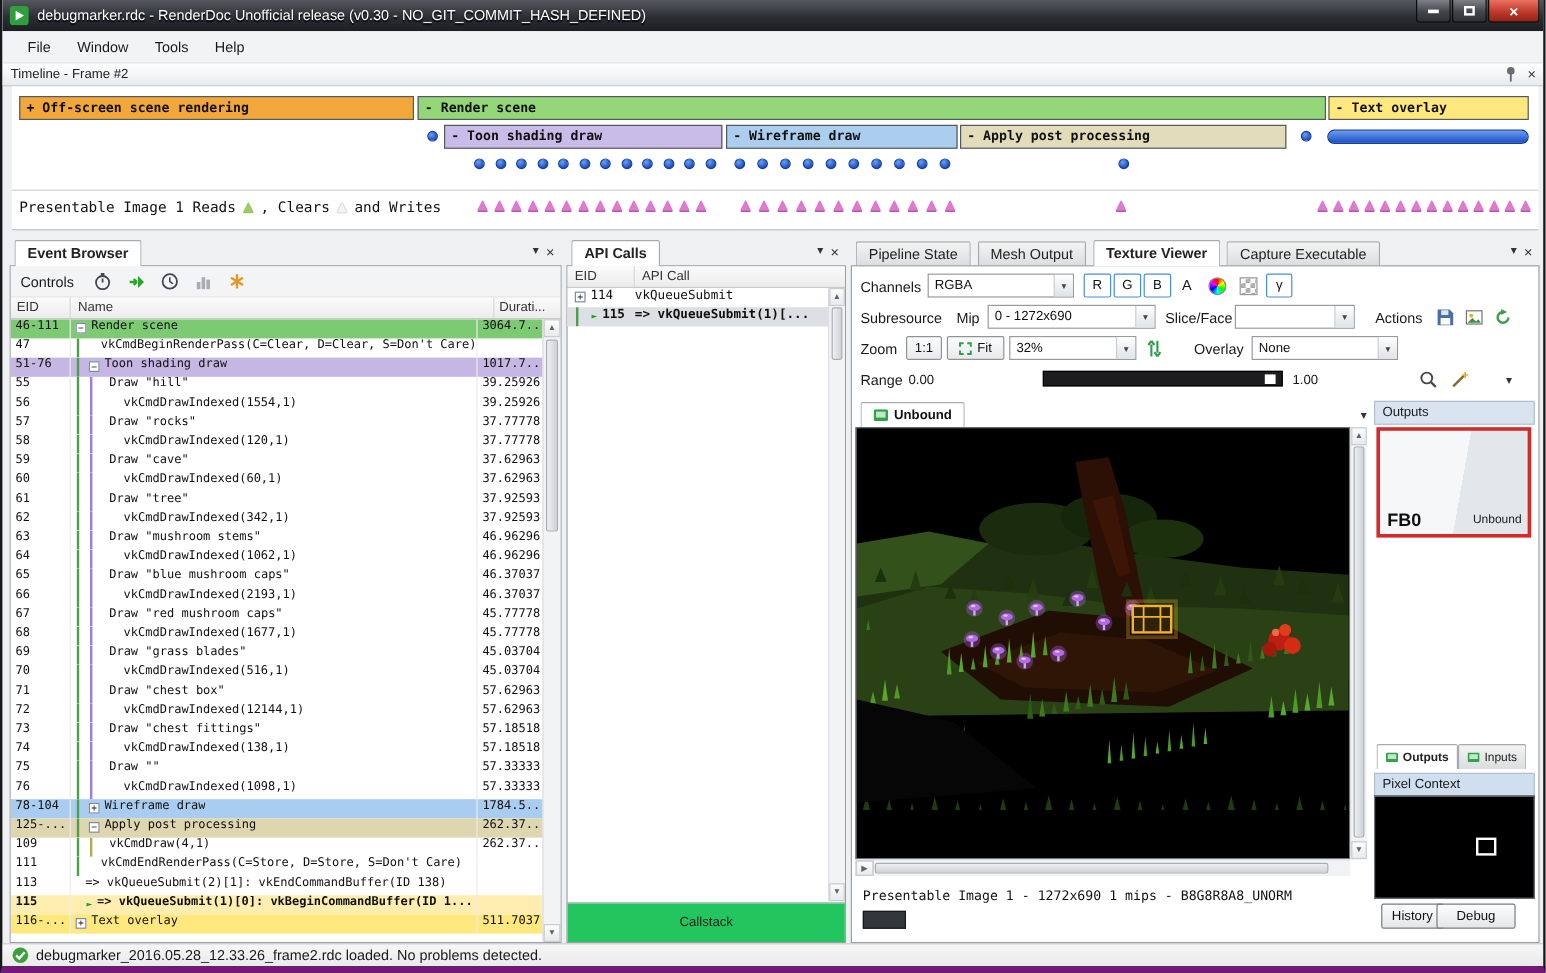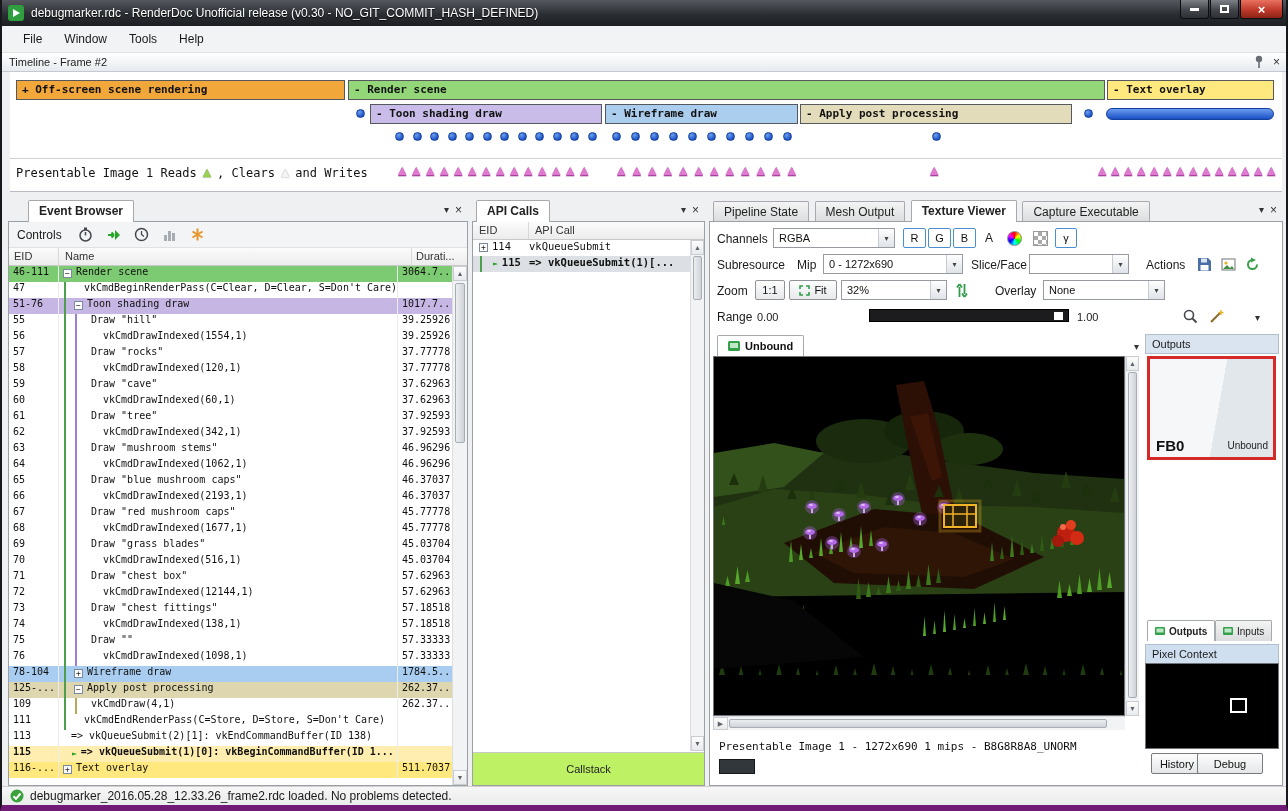--- a/index.html
+++ b/index.html
@@ -98,21 +98,21 @@
   .api-colhead{position:absolute;left:1px;right:1px;top:22px;height:18px;display:flex;
     background:linear-gradient(#fbfbfb,#ececec);border-bottom:1px solid #c9c9c9;font-size:11px;color:#333;z-index:2}
   .api-colhead .c1{width:56px;padding-left:6px;border-right:1px solid #d8d8d8;line-height:17px}
   .api-colhead .c2{flex:1;padding-left:6px;line-height:17px}
   .api-rows{position:absolute;left:1px;right:15px;top:40px;background:#fff}
   .api-row{display:flex;height:16px;line-height:16px;font:10.5px "DejaVu Sans Mono",monospace;color:#101010;white-space:nowrap}
   .api-row.sel{background:#dcdfe3}
   .api-eid{width:56px;flex:none;display:flex;padding-left:4px;overflow:hidden}
   .api-call{flex:1;overflow:hidden}
   .callstack{position:absolute;left:1px;right:1px;bottom:1px;height:33px;border-top:1px solid #c9c9c9;
-    background:#bef264;display:flex;align-items:center;justify-content:center;font-size:11px;color:#222}
+    background:#22c55e;display:flex;align-items:center;justify-content:center;font-size:11px;color:#222}
 
   
   #right-panel{left:707px;top:200px;width:574px;height:586px}
   .rlabel{position:absolute;font-size:12px;color:#1a1a1a;line-height:18px}
   .rvalue{position:absolute;font-size:11px;color:#1a1a1a;line-height:18px}
   .select{position:absolute;height:20px;background:#fff;border:1px solid #979aa0;display:flex;align-items:center;
     font-size:11px;color:#111;padding-left:5px}
   .sel-arrow{margin-left:auto;width:16px;height:100%;display:flex;align-items:center;justify-content:center;
     background:linear-gradient(#fefefe,#dfe3e8);border-left:1px solid #c8ccd2;color:#444;font-size:8px}
   .tbtn{position:absolute;height:20px;border:1px solid #8f9296;background:linear-gradient(#fdfdfd,#e7e9eb);
@@ -131,21 +131,21 @@
   .tex-tabbar{position:absolute;left:4px;top:134px;width:428px;height:22px}
   .tex-tab{position:absolute;left:4px;bottom:0;height:21px;background:#fff;border:1px solid #a6aaaf;border-bottom:none;
     border-radius:2px 2px 0 0;display:flex;align-items:center;gap:5px;padding:0 10px;font-size:11px;font-weight:bold;color:#111}
   .tex-dd{position:absolute;right:2px;bottom:4px;font-size:10px;color:#333}
   .viewport{position:absolute;left:4px;top:156px;width:412px;height:360px;background:#000;border:1px solid #70747a}
   .tex-status{position:absolute;left:10px;top:540px;font:11px "DejaVu Sans Mono",monospace;color:#111;white-space:nowrap}
   .tex-swatch{position:absolute;left:10px;top:559px;width:36px;height:15px;background:#32373c;border:1px solid #14181c}
 
   .side-head{position:absolute;height:20px;background:#d9e4f0;border:1px solid #b2c0ce;
     font-size:11px;color:#1a1a1a;display:flex;align-items:center;padding-left:6px}
-  .fb0{position:absolute;left:438px;top:156px;width:129px;height:104px;border:3px solid #d42a2a;
+  .fb0{position:absolute;left:438px;top:156px;width:129px;height:92px;border:3px solid #d42a2a;
     background:linear-gradient(100deg,#f5f7f9 55%,#e2e7ec 55%)}
   .fb0-name{position:absolute;left:6px;bottom:3px;font-size:15px;font-weight:bold;color:#111}
   .fb0-state{position:absolute;right:5px;bottom:6px;font-size:10px;color:#222}
   .side-tab{position:absolute;height:21px;display:flex;align-items:center;gap:4px;padding:0 7px;
     font-size:10px;color:#222;background:linear-gradient(#f4f4f4,#dadcde);border:1px solid #a6aaaf;border-bottom:none;
     border-radius:2px 2px 0 0}
   .side-tab.active{background:#fff;font-weight:bold}
   .pix-view{position:absolute;left:436px;top:463px;width:134px;height:86px;background:#000;border:1px solid #70747a}
   .pix-rect{position:absolute;left:84px;top:34px;width:17px;height:15px;border:2px solid #fff}
   .btn{position:absolute;height:21px;border:1px solid #777b80;border-radius:2px;
@@ -286,21 +286,21 @@
           <span class="tl-tri" style="left: 1218px;">▲</span>
           <span class="tl-tri" style="left: 1231px;">▲</span>
           <span class="tl-tri" style="left: 1244px;">▲</span>
           <span class="tl-tri" style="left: 1257px;">▲</span>
         </span>
     </div>
   </div>
 
   <div class="panel" id="event-panel">
     <div class="tabbar">
-      <span class="tab active" style="margin-left:20px">Event Browser</span>
+      <span class="tab active" style="margin-left:4px">Event Browser</span>
       <div class="panel-ctl" style="right:6px">
         <span class="pc-btn">▾</span>
         <span class="pc-btn" style="font-size:12px">×</span>
       </div>
     </div>
     <div class="panel-box"></div>
     <div class="ev-toolbar">
       <span class="lbl">Controls</span>
       <span class="icon-btn">
         <svg width="15" height="15">

